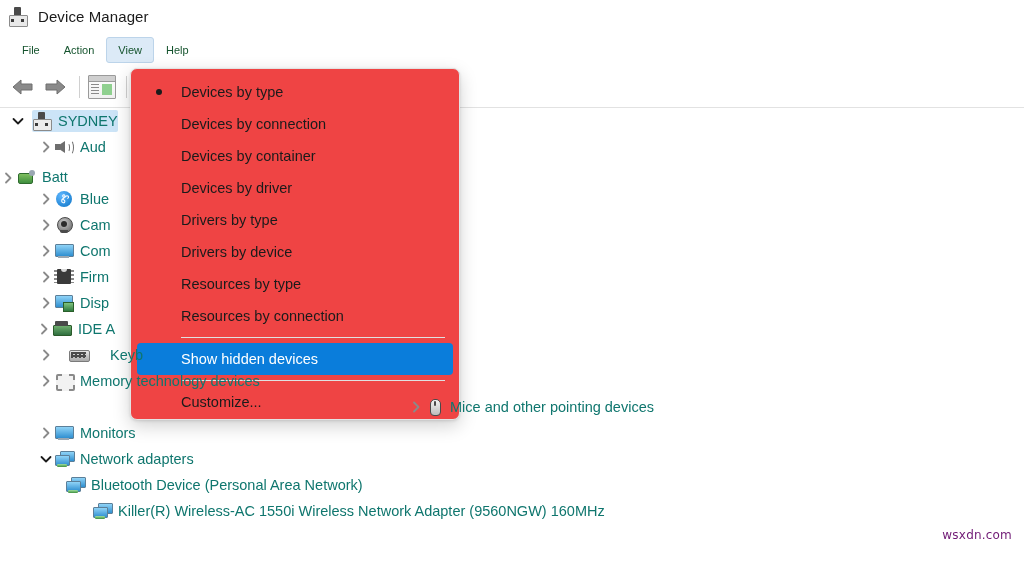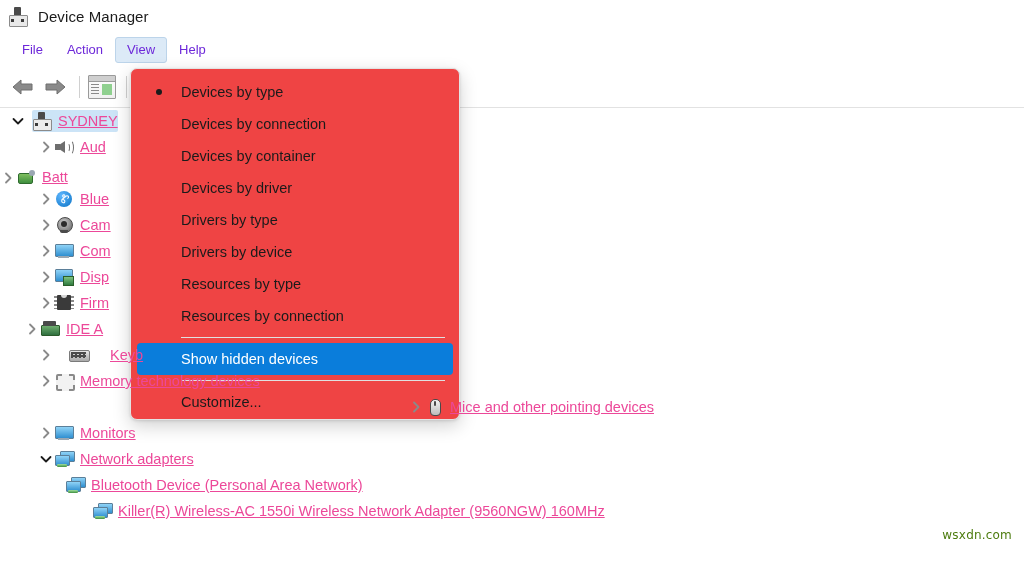--- a/index.html
+++ b/index.html
@@ -73,22 +73,22 @@
     left: 0; top: 34px;
     width: 1024px;
     height: 31px;
     background: #ffffff;
     display: flex;
     align-items: center;
     padding-left: 10px;
     box-sizing: border-box;
   }
   .menubar-item {
-    font-size: 13px;
-    color: #6d28d9;
+    font-size: 11px;
+    color: #14532d;
     padding: 4px 11px;
     border-radius: 3px;
     border: 1px solid transparent;
     cursor: default;
     line-height: 16px;
   }
   .menubar-item.active {
     background: #dceaf7;
     border-color: #bcd4ea;
   }
@@ -181,25 +181,24 @@
   .chev svg { display: block; }
   .tree-icon {
     width: 20px; height: 18px;
     flex: none;
     position: relative;
     z-index: 2;
     margin-right: 6px;
   }
   .tree-label {
     font-size: 14.5px;
-    color: #ec4899;
+    color: #0f766e;
     position: relative;
     z-index: 2;
     line-height: 18px;
-    text-decoration: underline;
   }
 
   
   .ic { position: absolute; left: 0; top: 0; width: 20px; height: 18px; }
 
   .ic-speaker .cone {
     position: absolute; left: 2px; top: 3px;
     width: 0; height: 0;
     border-top: 6px solid transparent;
     border-bottom: 6px solid transparent;
@@ -461,21 +460,21 @@
     background: #e0e0e0;
     margin: 5px 14px 5px 50px;
   }
 
   
   .watermark {
     position: absolute;
     right: 12px;
     bottom: 6px;
     font-size: 12px;
-    color: #4d7c0f;
+    color: #701a75;
     font-family: "DejaVu Sans", sans-serif;
     letter-spacing: .2px;
   }
 </style>
 </head>
 <body>
 
 <div id="app">
 
   <div class="titlebar">
@@ -615,47 +614,47 @@
     </div>
 
 
     <div class="tree-row" style="padding-left:38px;">
       <div class="chev">
         <svg width="16" height="16" viewBox="0 0 16 16">
             <path d="M6 3.5 L10.5 8 L6 12.5" fill="none" stroke="#8a8a8a" stroke-width="1.8" stroke-linecap="round" stroke-linejoin="round"></path>
           </svg>
       </div>
       <div class="tree-icon">
-          <div class="ic ic-display">
-            <div class="screen"></div>
-            <div class="card"></div>
-          </div>
-        </div>
-      <div class="tree-label">Disp</div>
-    </div>
-
-    <div class="tree-row" style="padding-left:38px;">
-      <div class="chev">
-        <svg width="16" height="16" viewBox="0 0 16 16">
-            <path d="M6 3.5 L10.5 8 L6 12.5" fill="none" stroke="#8a8a8a" stroke-width="1.8" stroke-linecap="round" stroke-linejoin="round"></path>
-          </svg>
-      </div>
-      <div class="tree-icon">
           <div class="ic ic-chip">
             <div class="pinsL"></div>
             <div class="pinsR"></div>
             <div class="body"></div>
             <div class="notch"></div>
           </div>
         </div>
       <div class="tree-label">Firm</div>
     </div>
 
-
-    <div class="tree-row" style="padding-left:24px;">
+    <div class="tree-row" style="padding-left:38px;">
+      <div class="chev">
+        <svg width="16" height="16" viewBox="0 0 16 16">
+            <path d="M6 3.5 L10.5 8 L6 12.5" fill="none" stroke="#8a8a8a" stroke-width="1.8" stroke-linecap="round" stroke-linejoin="round"></path>
+          </svg>
+      </div>
+      <div class="tree-icon">
+          <div class="ic ic-display">
+            <div class="screen"></div>
+            <div class="card"></div>
+          </div>
+        </div>
+      <div class="tree-label">Disp</div>
+    </div>
+
+
+    <div class="tree-row" style="padding-left:36px;">
       <div class="chev">
         <svg width="16" height="16" viewBox="0 0 16 16">
             <path d="M6 3.5 L10.5 8 L6 12.5" fill="none" stroke="#8a8a8a" stroke-width="1.8" stroke-linecap="round" stroke-linejoin="round"></path>
           </svg>
       </div>
       <div class="tree-icon">
           <div class="ic ic-ide">
             <div class="body"></div>
             <div class="conn"></div>
           </div>

